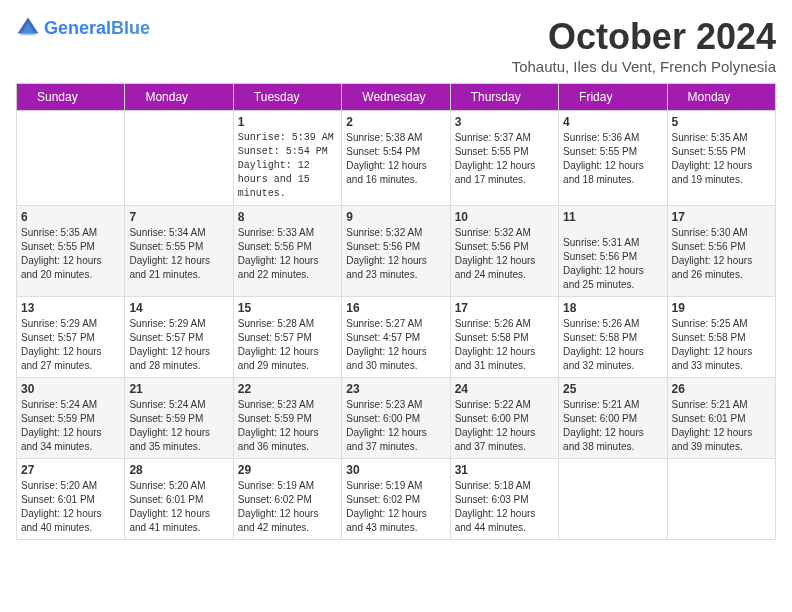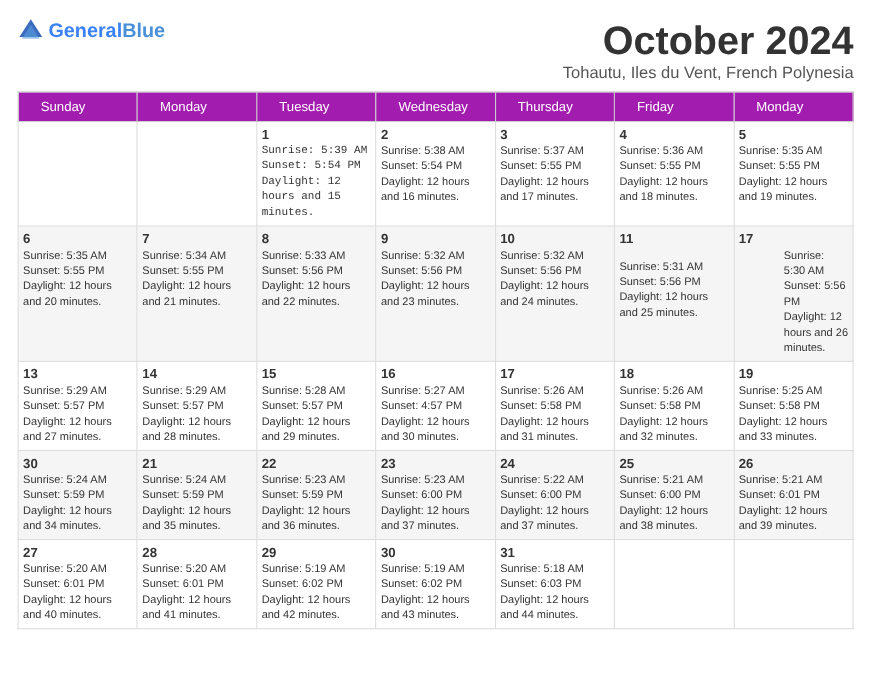--- a/index.html
+++ b/index.html
@@ -189,21 +189,21 @@
 Daylight: 12 hours and 24 minutes.</div>
         </td>
         <td>
           <span class="day-number">11</span>
           <div class="day-info" style="white-space: pre-line; margin-top: 12px;">Sunrise: 5:31 AM
 Sunset: 5:56 PM
 Daylight: 12 hours and 25 minutes.</div>
         </td>
         <td>
           <span class="day-number">17</span>
-          <div class="day-info" style="white-space: pre-line; margin-left: 41px;">Sunrise: 5:30 AM
+          <div class="day-info" style="white-space: pre-line;">Sunrise: 5:30 AM
 Sunset: 5:56 PM
 Daylight: 12 hours and 26 minutes.</div>
         </td>
       </tr>
       <tr>
         <td>
           <span class="day-number">13</span>
           <div class="day-info" style="white-space: pre-line;">Sunrise: 5:29 AM
 Sunset: 5:57 PM
 Daylight: 12 hours and 27 minutes.</div>

